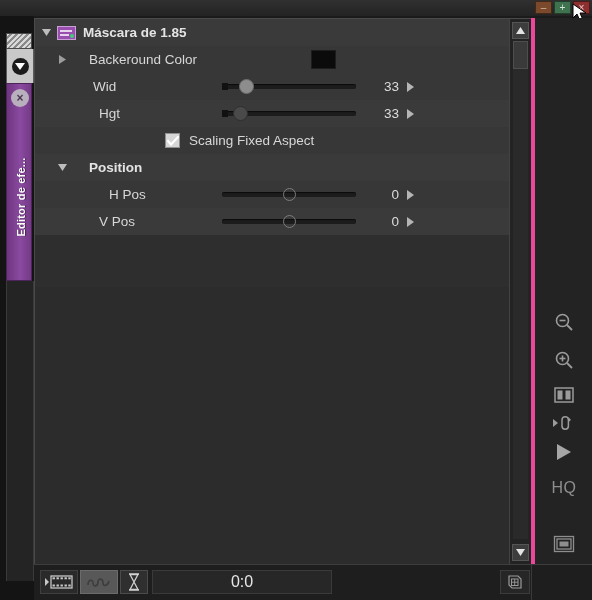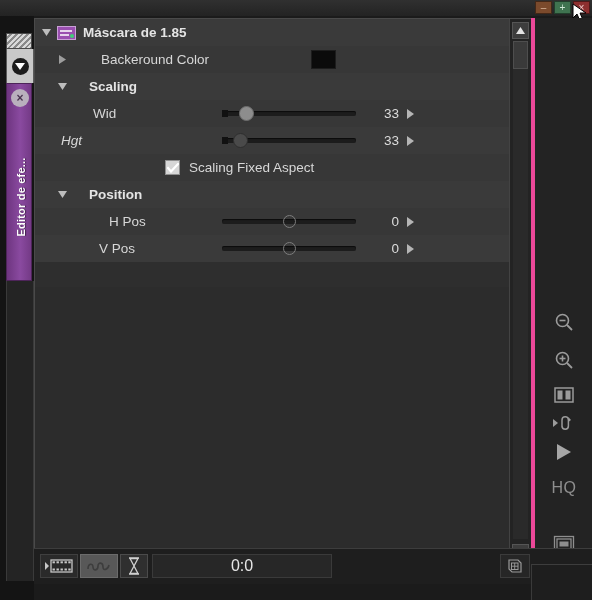--- a/index.html
+++ b/index.html
@@ -161,21 +161,21 @@
     width: 474px;
     background: #3a3a3a;
   }
   .prow {
     position: relative;
     height: 27px;
     display: flex;
     align-items: center;
     background: #3a3a3a;
   }
-  .prow.alt { background: #373737; gap: 12px; }
+  .prow.alt { background: #373737; }
 
   .tri {
     width: 22px;
     display: flex;
     justify-content: center;
     align-items: center;
     flex: 0 0 22px;
   }
   .tri svg { display: block; }
 
@@ -370,21 +370,21 @@
   .tool svg { display: block; }
   .tool.hq {
     font-size: 16px;
     color: #8e8e8e;
     letter-spacing: 0.5px;
   }
 
   
   .bottombar {
     position: absolute;
-    left: 34px; top: 548px;
+    left: 34px; top: 564px;
     width: 558px; height: 36px;
     background: #1e1e1e;
     border-top: 1px solid #3d3d3d;
     box-sizing: border-box;
     text-decoration: underline;
   }
   .bbtn {
     position: absolute;
     top: 5px;
     height: 24px;
@@ -479,47 +479,39 @@
       <div class="prow alt">
         <span class="tri ind1">
           <svg width="7" height="9" viewBox="0 0 7 9">
               <path d="M0,0 L7,4.5 L0,9 Z" fill="#9d9d9d"></path>
             </svg>
         </span>
         <span class="plabel ind1">Backeround Color</span>
         <span class="swatch"></span>
       </div>
 
-      <div class="prow">
-        <span class="tri ind1">
-          <svg width="9" height="7" viewBox="0 0 9 7">
-              <path d="M0,0 L9,0 L4.5,7 Z" fill="#bdbdbd"></path>
-            </svg>
-        </span>
-        <span class="plabel bold ind1">Scaling</span>
-      </div>
 
       <div class="prow alt">
         <span class="plabel ind2" style="margin-left:58px;">Wid</span>
         <span class="slider-wrap">
           <span class="track">
             <span class="nub"></span>
             <span class="knob" style="left:17px;"></span>
           </span>
         </span>
         <span class="pval">33</span>
         <span class="pvaltri">
           <svg width="7" height="10" viewBox="0 0 7 10">
               <path d="M0,0 L7,5 L0,10 Z" fill="#b5b5b5"></path>
             </svg>
         </span>
       </div>
 
       <div class="prow">
-        <span class="plabel ind2" style="margin-left:26px;font-style:italic;">Hgt</span>
+        <span class="plabel ind2" style="margin-left:64px;">Hgt</span>
         <span class="slider-wrap">
           <span class="track">
             <span class="nub"></span>
             <span class="knob dim" style="left:11px;"></span>
           </span>
         </span>
         <span class="pval">33</span>
         <span class="pvaltri">
           <svg width="7" height="10" viewBox="0 0 7 10">
               <path d="M0,0 L7,5 L0,10 Z" fill="#b5b5b5"></path>

